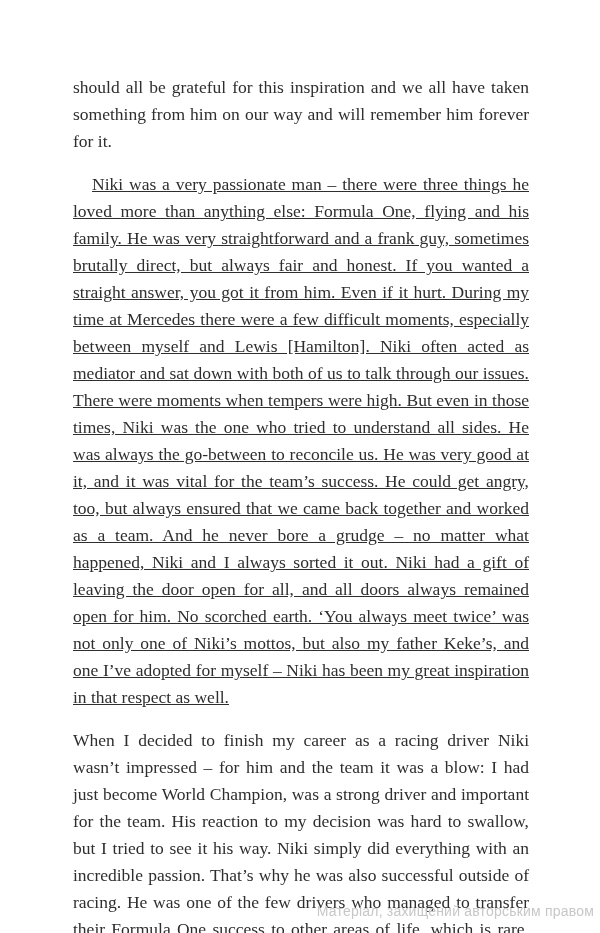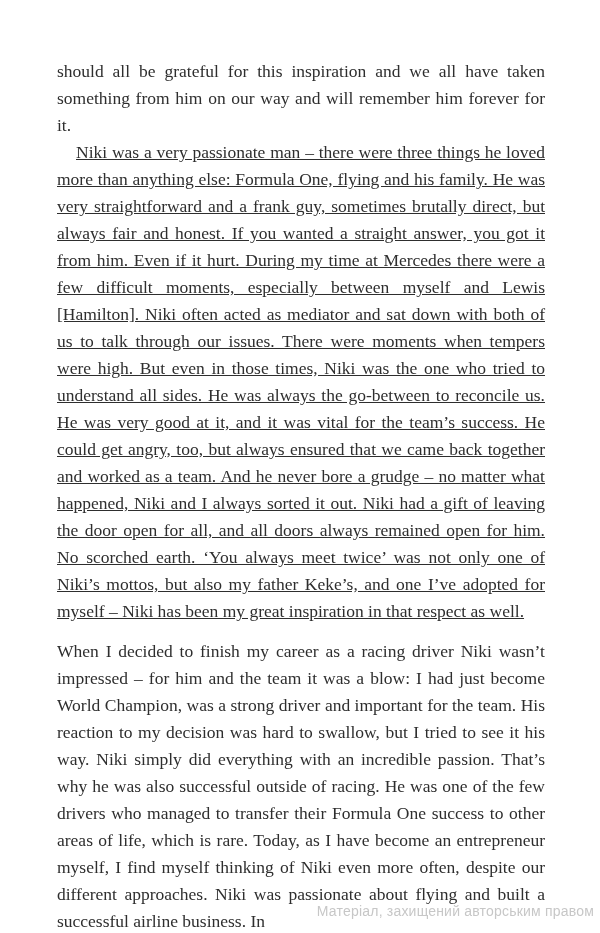--- a/index.html
+++ b/index.html
@@ -20,21 +20,21 @@
     left: 57px;
     top: 58px;
     width: 488px;
     color: #2e2e2e;
     font-size: 17.5px;
     line-height: 27px;
     text-align: justify;
     text-justify: inter-word;
   }
   .text-block p {
-    margin: 0;
+    margin: 16px;
     padding: 0;
   }
   .text-block p.indent {
     text-indent: 19px;
     text-decoration: underline;
   }
   .text-block p.spaced {
     margin-top: 13px;
   }
   .watermark {

